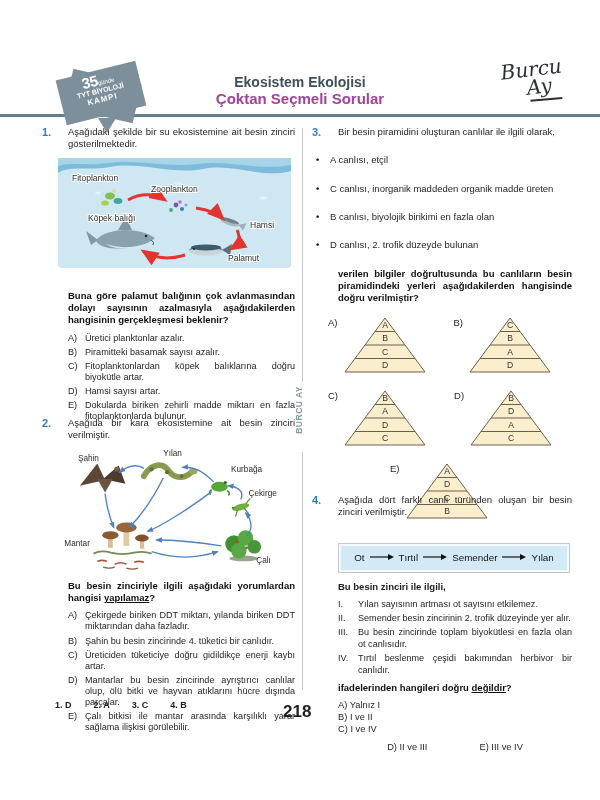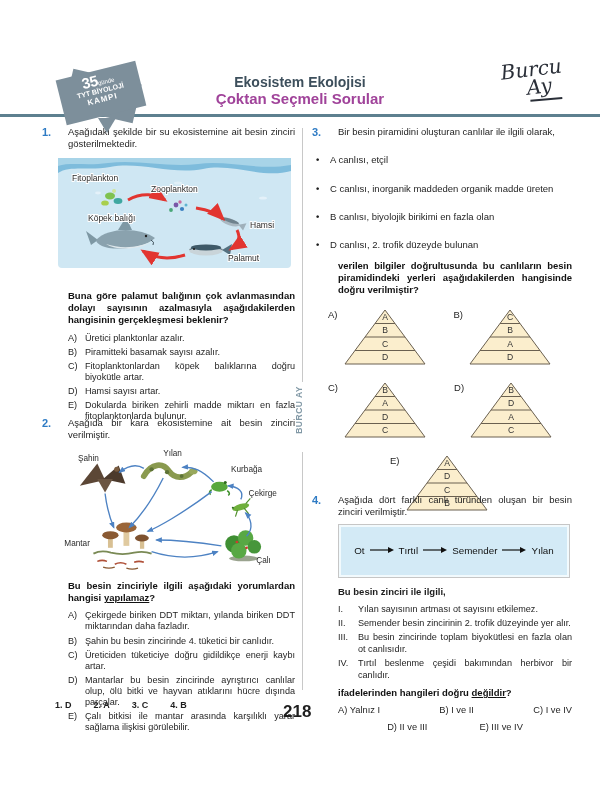--- a/index.html
+++ b/index.html
@@ -47,27 +47,27 @@
   .stmt{display:flex;margin-top:3px;font-size:9.1px;line-height:1.25;}
   .stmt-label{width:20px;flex:none;}
   .stmt-text{flex:1;text-align:justify;}
   
   .pyr-rows{margin:8px 0 0 14px;}
   .pyr-row{display:flex;gap:26px;margin-top:10px;}
   .pyr-row.center{margin-left:62px;}
   .pyr-cell{display:flex;align-items:flex-start;}
   .pyr-label{font-size:9.5px;margin:2px 4px 0 0;}
   
-  .chain-box{margin:5px 0 0 26px;width:222px;background:#d3eaf6;border:1px solid #c6c6c6;
+  .chain-box{margin:24px 0 0 26px;width:222px;background:#d3eaf6;border:1px solid #c6c6c6;
              box-shadow:inset 0 0 0 2px #f2fafd;display:flex;justify-content:center;align-items:center;
-             gap:5px;padding:20px 4px;font-size:9.8px;color:#111;}
+             gap:5px;padding:8px 4px;font-size:9.8px;color:#111;}
   .lead{font-weight:bold;margin-top:8px;}
   
   .optrow{display:flex;margin-top:5px;font-size:9.3px;}
-  .optrow.r1{justify-content:space-between;}
+  .optrow.r1{justify-content:space-between;flex-direction:column;}
   .optrow.r2{justify-content:center;gap:52px;}
   
   .answer-key{position:absolute;left:55px;top:700px;font-size:9px;font-weight:bold;display:flex;gap:22px;}
   .page-number{position:absolute;left:283px;top:702px;font-size:17px;font-weight:bold;}
   
   .dlabel{font-size:8.5px;fill:#2b2b2b;paint-order:stroke;stroke:#ffffff;stroke-width:2px;}
   .dlabel2{font-size:8.5px;fill:#2b2b2b;}
 </style>
 </head>
 <body>
@@ -307,21 +307,21 @@
       <div class="bullet">
         <span>C canlısı, inorganik maddeden organik madde üreten</span>
       </div>
       <div class="bullet">
         <span>B canlısı, biyolojik birikimi en fazla olan</span>
       </div>
       <div class="bullet">
         <span>D canlısı, 2. trofik düzeyde bulunan</span>
       </div>
     </div>
-  <div class="qbody boldq" style="margin-top:8px;">verilen bilgiler doğrultusunda bu canlıların besin piramidindeki yerleri aşağıdakilerden hangisinde doğru verilmiştir?</div>
+  <div class="qbody boldq" style="margin-top:16px;">verilen bilgiler doğrultusunda bu canlıların besin piramidindeki yerleri aşağıdakilerden hangisinde doğru verilmiştir?</div>
   <div class="qbody pyr-rows" style="margin-left:16px;">
     <div class="pyr-row">
         <div class="pyr-cell">
           <span class="pyr-label">A)</span>
           <span><svg width="86" height="60">
               <polygon points="43,3 83,57 3,57" fill="#fbeecd" stroke="#6a6050" stroke-width="1"></polygon>
               <line x1="33" y1="16.5" x2="53" y2="16.5" stroke="#6a6050" stroke-width="1"></line>
               <line x1="23" y1="30" x2="63" y2="30" stroke="#6a6050" stroke-width="1"></line>
               <line x1="13" y1="43.5" x2="73" y2="43.5" stroke="#6a6050" stroke-width="1"></line>
               <text x="43" y="12.95" text-anchor="middle" font-size="8.6" fill="#333">A</text>

